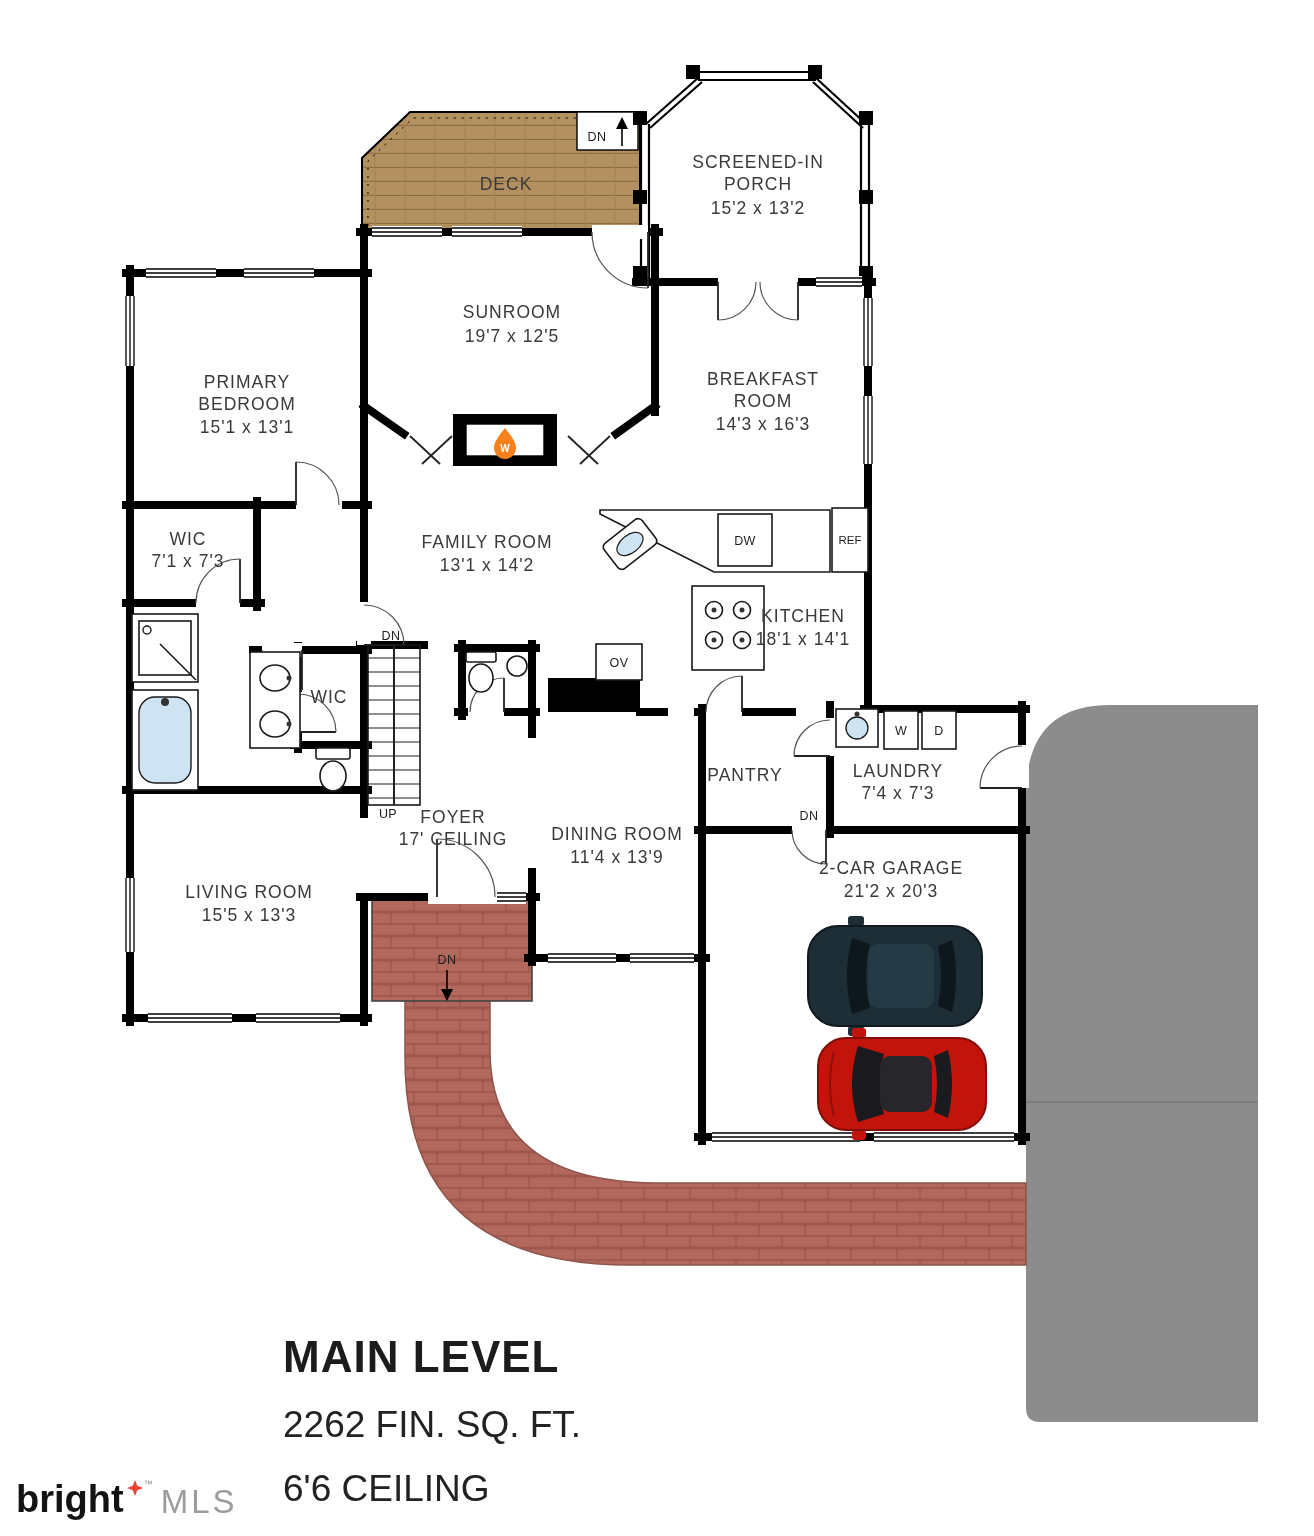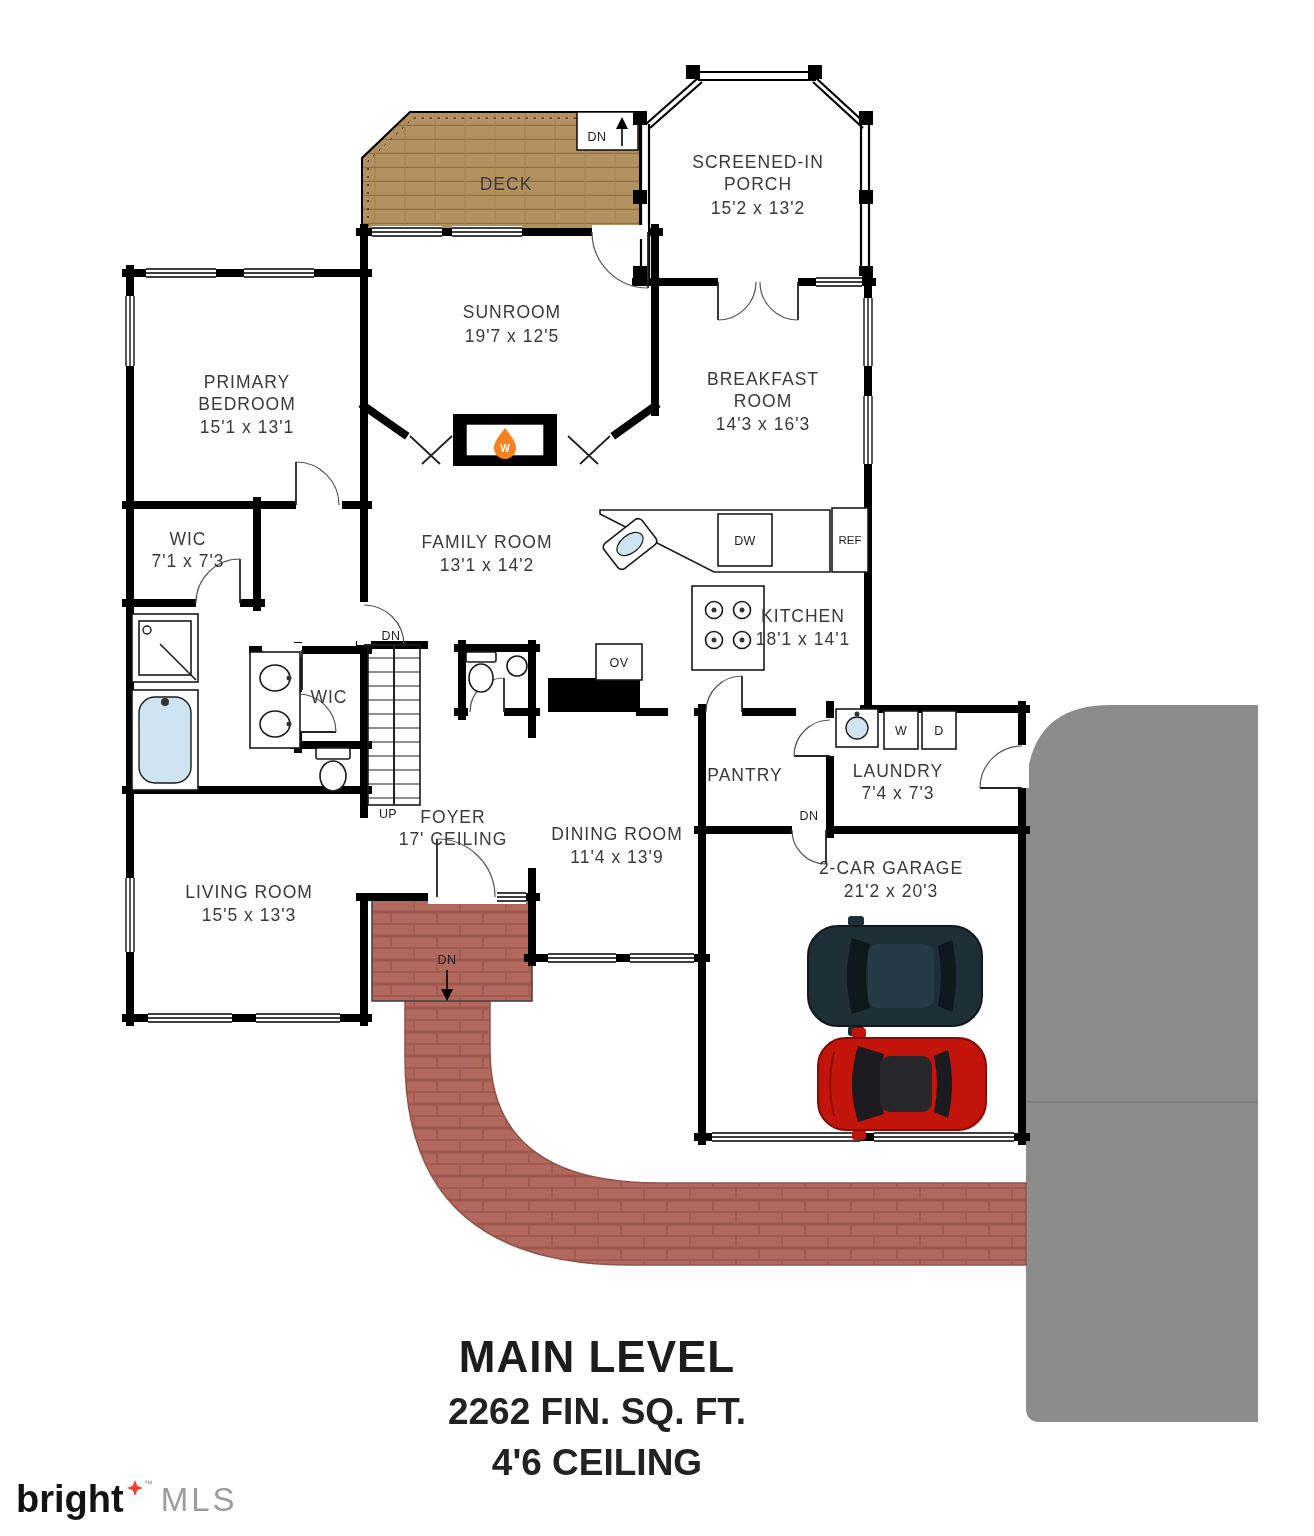--- a/index.html
+++ b/index.html
@@ -17,25 +17,25 @@
   .arc{stroke:#555;stroke-width:1.2;fill:none}
   .screen{stroke:#000;stroke-width:2.2;fill:none}
   .tread{stroke:#222;stroke-width:1.1;fill:none}
 
   text{font-family:"Liberation Sans",sans-serif}
   .room-label{font-size:17.5px;fill:#3a3a3a;letter-spacing:1px;text-anchor:middle}
   .small-label{font-size:12.5px;fill:#1d1d1d;letter-spacing:.4px;text-anchor:middle}
   .tiny-label{font-size:11.5px;fill:#1d1d1d;text-anchor:middle}
   .flame-w{font-size:10px;fill:#fff;font-weight:bold;text-anchor:middle}
 
-  .title-block{position:absolute;left:297px;top:1332px;width:600px;text-align:center;color:#1c1c1c}
+  .title-block{position:absolute;left:283px;top:1332px;width:600px;color:#1c1c1c}
   .title-block .t1{font-size:44px;font-weight:bold;letter-spacing:1px}
-  .title-block .t2{font-size:37px;font-weight:700;margin-top:9px;color:#222}
-
-  .logo{position:absolute;left:16px;top:1478px;display:flex;align-items:center}
+  .title-block .t2{font-size:37px;font-weight:400;margin-top:22px;color:#222}
+
+  .logo{position:absolute;left:16px;top:1478px;display:flex;align-items:flex-end}
   .logo .brand{font-size:38px;font-weight:bold;color:#131313}
   .logo .iconwrap{align-self:flex-start;margin:2px 1px 0 3px}
   .logo .tm{font-size:9px;color:#8a8a8a;align-self:flex-start;margin-top:1px}
   .logo .mls{font-size:33px;color:#9c9c9c;letter-spacing:3px;margin-left:8px;font-weight:500}
 </style>
 </head>
 <body>
 
 <div class="page">
 
@@ -339,21 +339,21 @@
     <text x="249" y="921" class="room-label">15'5 x 13'3</text>
 
     <text x="891" y="874" class="room-label">2-CAR GARAGE</text>
     <text x="891" y="897" class="room-label">21'2 x 20'3</text>
   </g>
 </svg>
 
 <div class="title-block">
   <div class="t1">MAIN LEVEL</div>
   <div class="t2">2262 FIN. SQ. FT.</div>
-  <div class="t2">4'6 CEILING</div>
+  <div class="t2">6'6 CEILING</div>
 </div>
 
 <div class="logo">
   <span class="brand">bright</span>
   <span class="iconwrap">
     <svg width="16" height="16" viewBox="0 0 16 16">
       <path d="M8,0 L10.2,5.8 L16,8 L10.2,10.2 L8,16 L5.8,10.2 L0,8 L5.8,5.8 Z" fill="#ef4130"></path>
     </svg>
   </span>
   <span class="tm">™</span>

